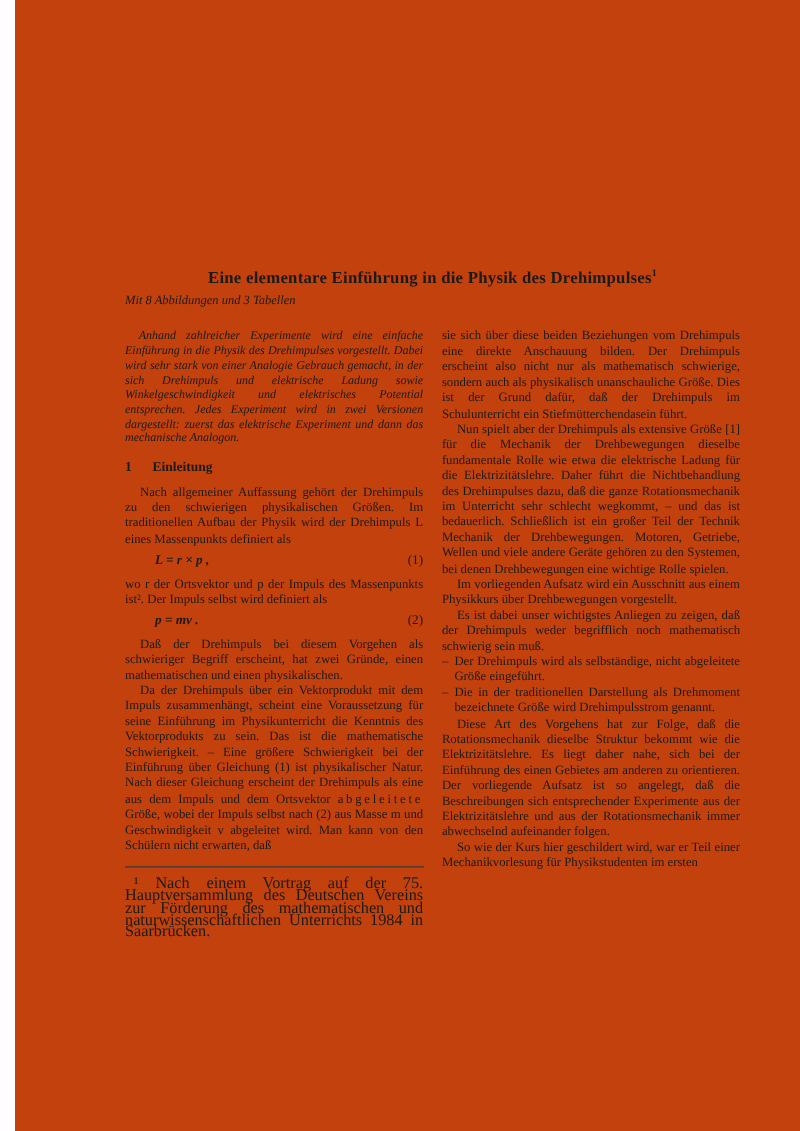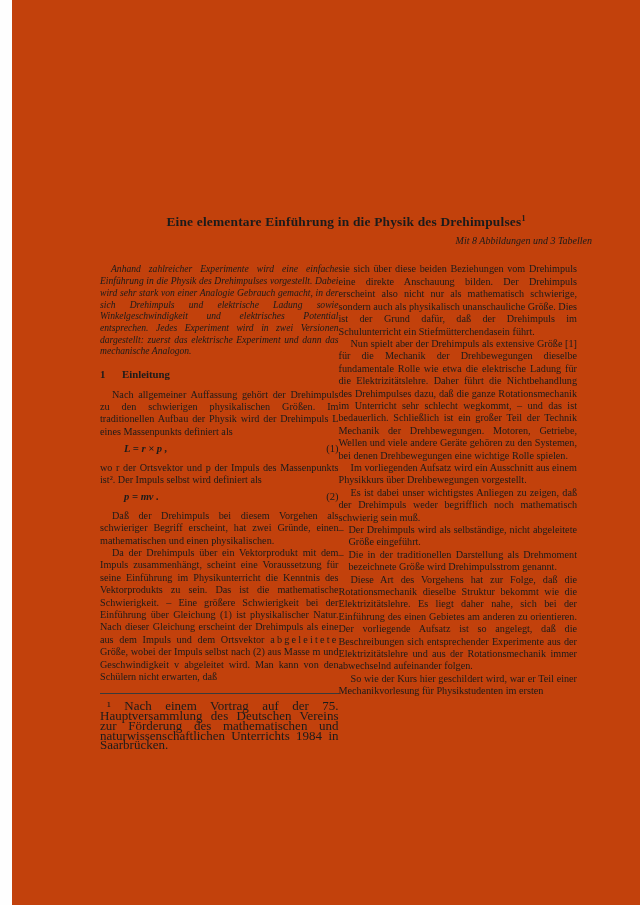--- a/index.html
+++ b/index.html
@@ -32,27 +32,28 @@
   .byline {
     text-align: center;
     margin-top: 8px;
     font-size: 10.6px;
   }
   .author {
     font-variant: small-caps;
     letter-spacing: 0.6px;
   }
   .subtitle {
-    text-align: right;
+    text-align: left;
     margin-top: 6px;
     font-style: italic;
     font-size: 10px;
   }
   .columns {
     display: flex;
+    gap: 15px;
     margin-top: 17px;
   }
   .col {
     width: 238.5px;
     font-size: 10.2px;
     line-height: 12.4px;
     text-align: justify;
   }
   .col-left { display: flex; flex-direction: column; }
   .abstract {

